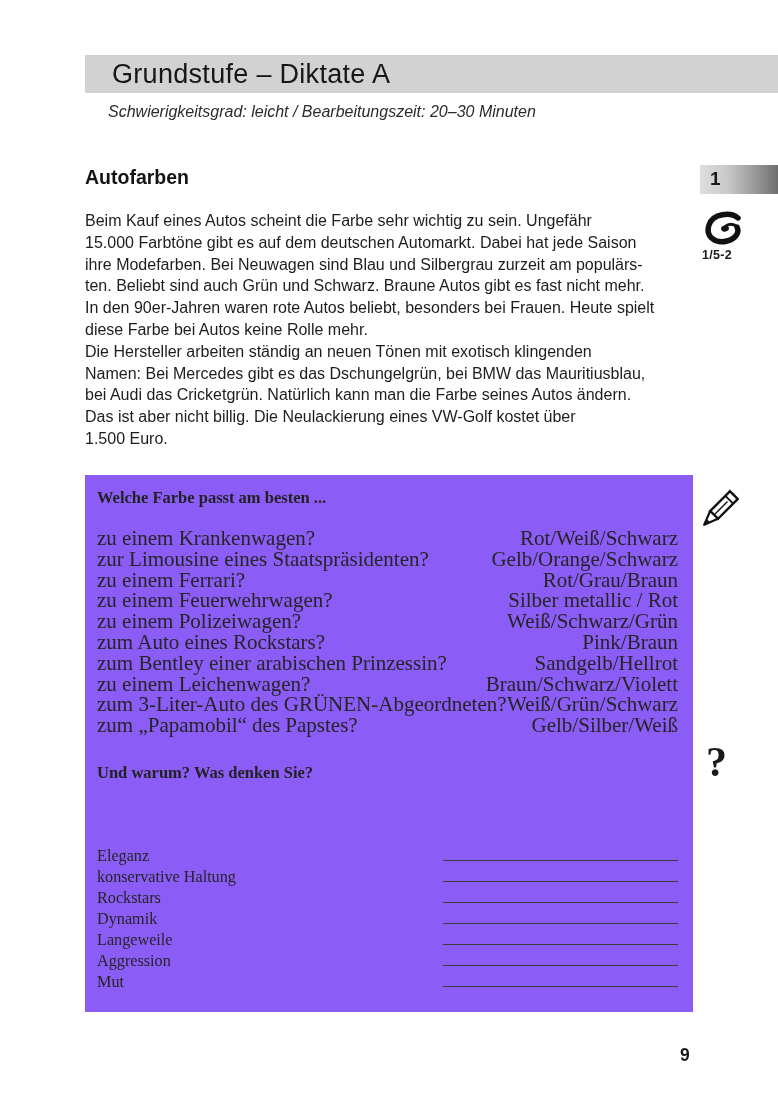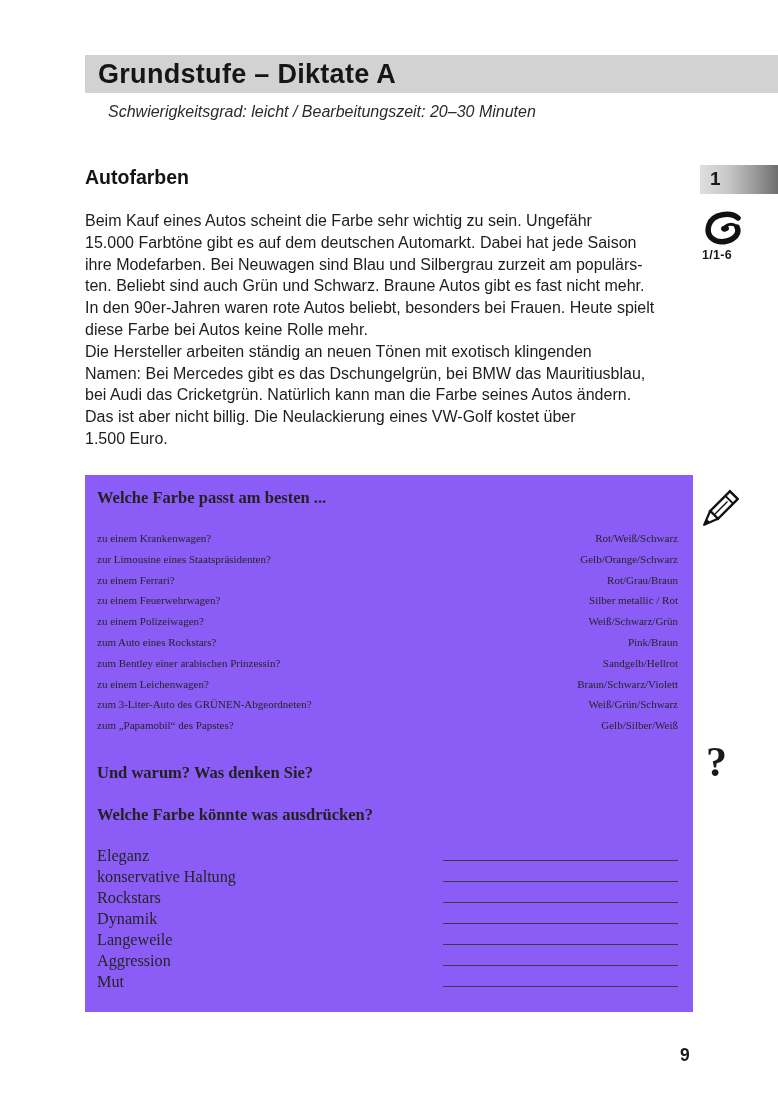--- a/index.html
+++ b/index.html
@@ -10,22 +10,22 @@
     font-family:"Liberation Sans", sans-serif;
     color:#1d1d1d;
     overflow:hidden;
   }
   
   .header-bar{
     position:absolute;left:85px;top:55px;right:0;height:38px;
     background:#d2d2d2;
   }
   .header-title{
-    padding-left:13px;line-height:38px;
-    font-size:27px;font-weight:bold;letter-spacing:.3px;color:#161616;
+    padding-left:27px;line-height:38px;
+    font-size:27px;font-weight:normal;letter-spacing:.3px;color:#161616;
     white-space:nowrap;
   }
   .subtitle{
     position:absolute;left:108px;top:103px;
     font-style:italic;font-size:16px;color:#2b2b2b;white-space:nowrap;
   }
   
   .section-title{
     position:absolute;left:85px;top:166px;
     font-size:19.5px;font-weight:bold;color:#141414;
@@ -63,21 +63,21 @@
   }
   .box-h{
     position:absolute;left:12px;
     font-weight:bold;font-size:16.5px;color:#222;white-space:nowrap;
   }
   .box-h.h1{top:13px;}
   .box-h.h2{top:288px;}
   .box-h.h3{top:330px;}
   .qa-list{
     position:absolute;left:12px;right:15px;top:53px;
-    font-size:11px;
+    font-size:21px;
   }
   .qa-row{
     display:flex;justify-content:space-between;align-items:baseline;
     height:20.8px;line-height:20.8px;white-space:nowrap;
   }
   .express-list{
     position:absolute;left:12px;right:15px;top:371px;
     font-size:16.2px;
   }
   .express-row{
@@ -123,21 +123,21 @@
     <div>Das ist aber nicht billig. Die Neulackierung eines VW-Golf kostet über</div>
     <div>1.500 Euro.</div>
   </div>
 
   <div class="listen">
     <svg class="icon-svg" width="44" height="36" viewBox="0 0 44 36">
       <path d="M 36 7 C 29 1, 11 2, 7 14 C 3 26, 14 33, 25 30 C 33 28, 38 22, 35 16" fill="none" stroke="#111" stroke-width="5.5" stroke-linecap="round"></path>
       <path d="M 35 16 C 31 12, 25 13, 23 16" fill="none" stroke="#111" stroke-width="3" stroke-linecap="round"></path>
       <ellipse cx="23" cy="17.5" rx="4" ry="3" fill="#111" transform="rotate(-15 23 17.5)"></ellipse>
     </svg>
-    <div class="listen-label">1/1-6</div>
+    <div class="listen-label">1/5-2</div>
   </div>
 
   <div class="box">
     <div class="box-h h1">Welche Farbe passt am besten ...</div>
 
     <div class="qa-list">
       <div class="qa-row">
         <span>zu einem Krankenwagen?</span>
         <span>Rot/Weiß/Schwarz</span>
       </div>
@@ -173,21 +173,20 @@
         <span>zum 3-Liter-Auto des GRÜNEN-Abgeordneten?</span>
         <span>Weiß/Grün/Schwarz</span>
       </div>
       <div class="qa-row">
         <span>zum „Papamobil“ des Papstes?</span>
         <span>Gelb/Silber/Weiß</span>
       </div>
     </div>
 
     <div class="box-h h2">Und warum? Was denken Sie?</div>
-    <div class="box-h h3">Welche Farbe könnte was ausdrücken?</div>
 
     <div class="express-list">
       <div class="express-row">
         <span>Eleganz</span>
         <span class="write-line"></span>
       </div>
       <div class="express-row">
         <span>konservative Haltung</span>
         <span class="write-line"></span>
       </div>

